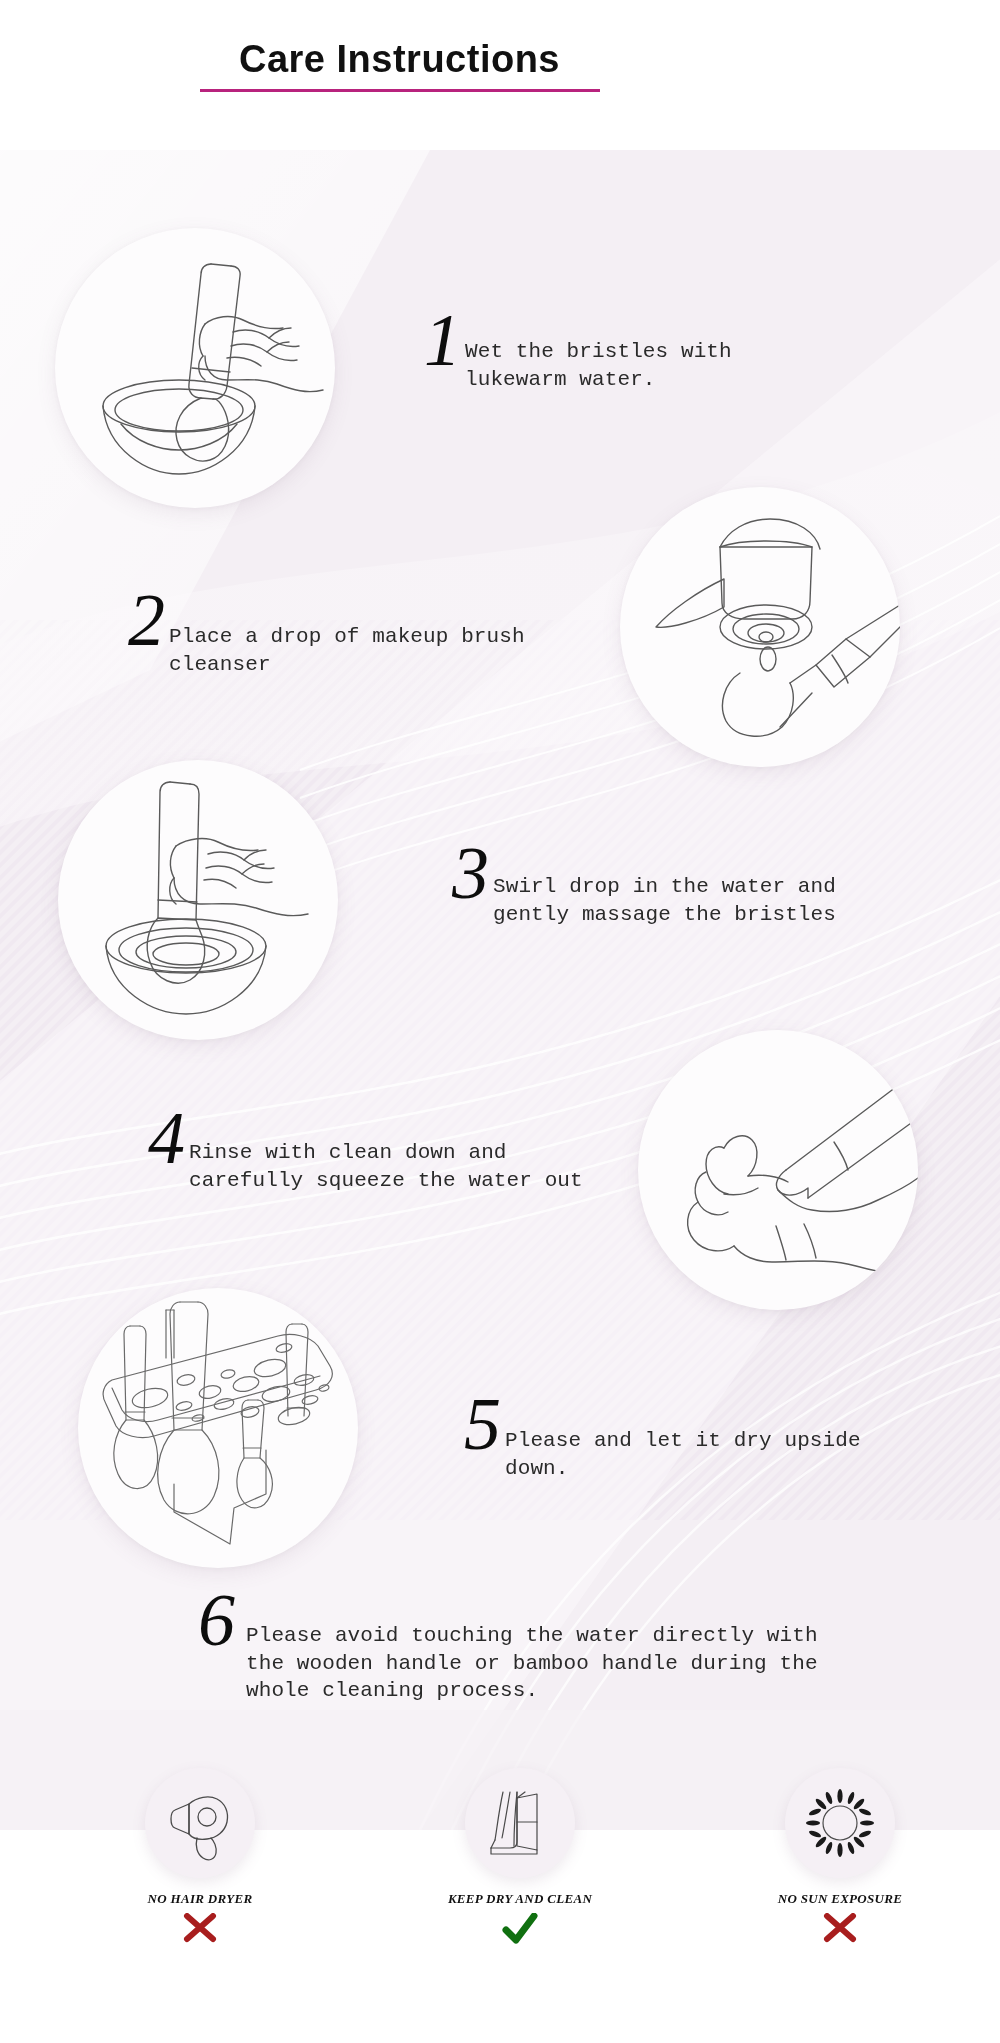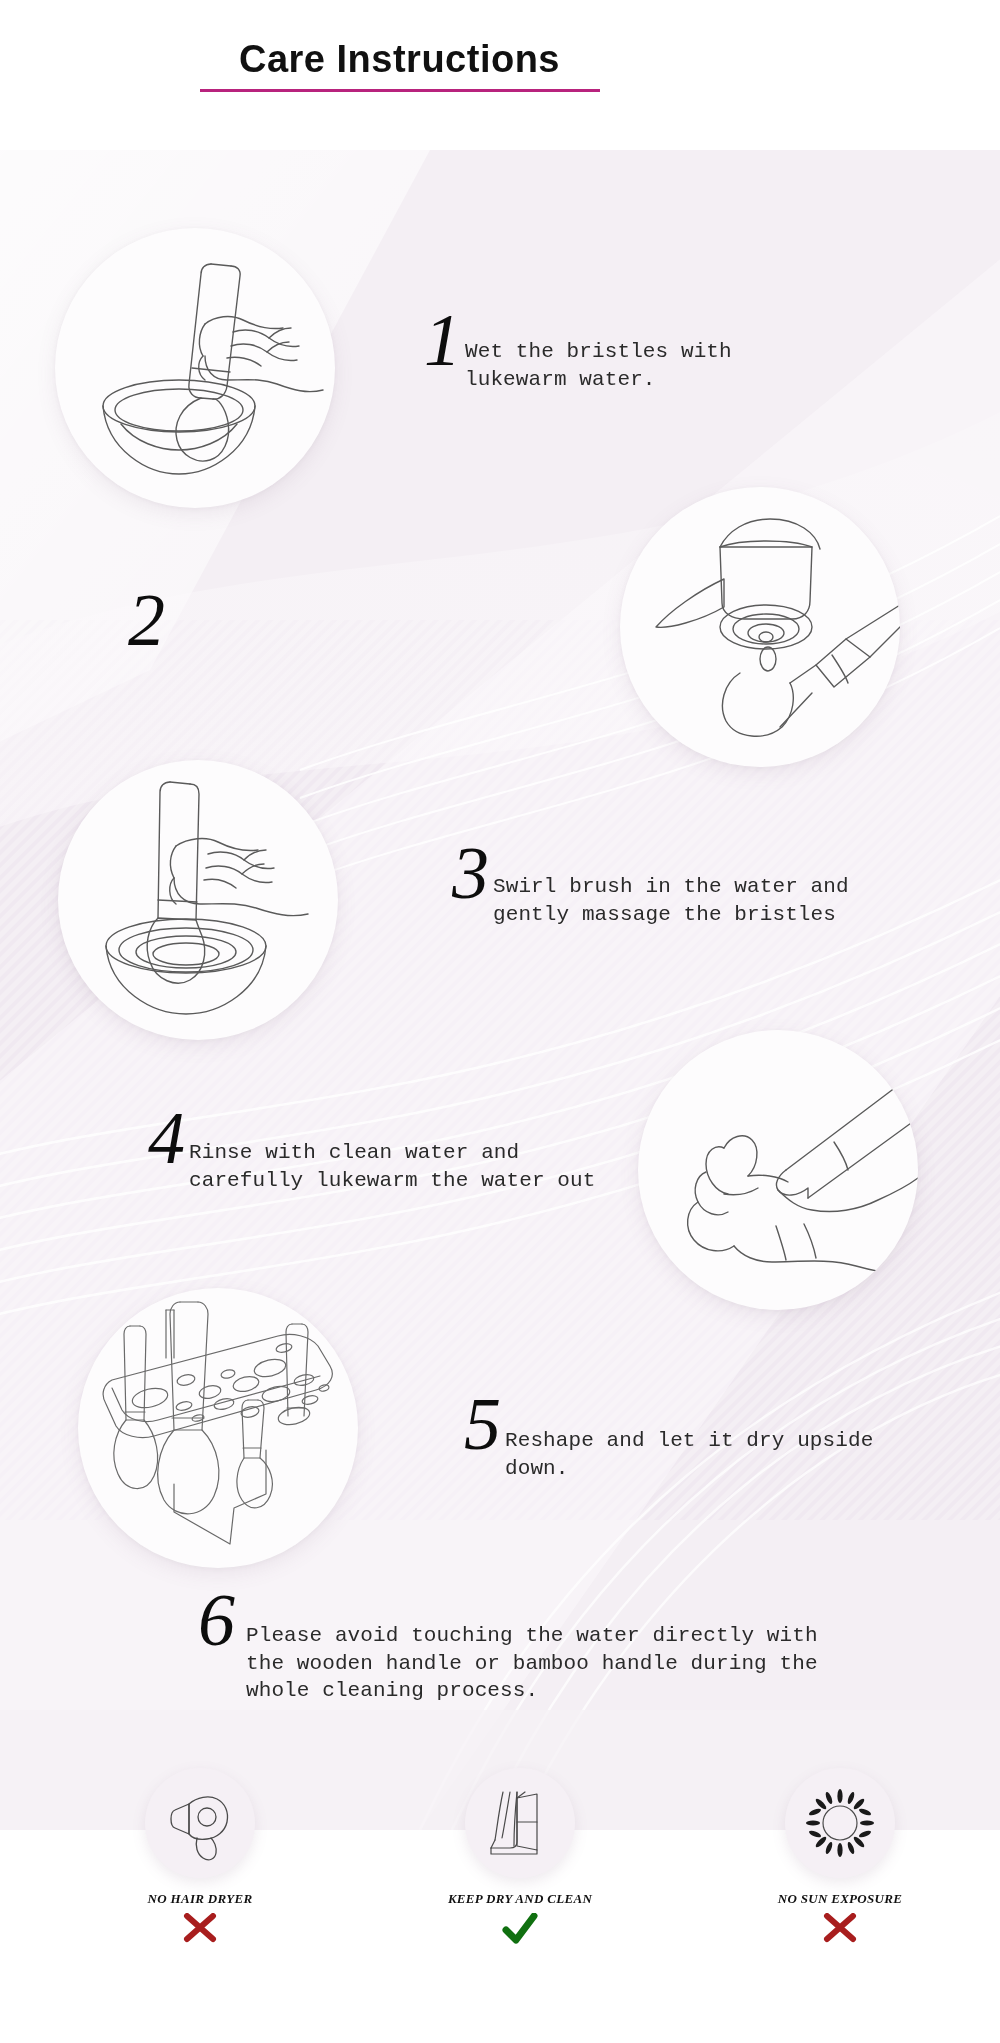--- a/index.html
+++ b/index.html
@@ -220,20 +220,21 @@
         <path d="M 196 178 L 226 152 L 250 170 L 214 200 Z"></path>
         <path d="M 226 152 L 280 118"></path>
         <path d="M 250 170 L 280 140"></path>
         <path d="M 212 168 C 220 180, 226 190, 228 196"></path>
       </g>
     </svg>
   </div>
 
   <div class="step-text" style="left:128px; top:592px; width:400px;">
     <span class="step-num">2</span>
+    <span class="step-body" style="padding-top:31px;">Place a drop of makeup brush cleanser</span>
   </div>
 
   <div class="illus" style="left:58px; top:760px; width:280px; height:280px;">
     <svg viewBox="0 0 280 280">
       <g fill="none" stroke="#5a5a5a" stroke-width="1.4" stroke-linecap="round" stroke-linejoin="round">
 
         <ellipse cx="128" cy="186" rx="80" ry="27"></ellipse>
         <path d="M 48 186 C 52 230, 94 254, 128 254 C 162 254, 204 230, 208 186"></path>
         <ellipse cx="128" cy="190" rx="67" ry="22"></ellipse>
 
@@ -254,21 +255,21 @@
         <path d="M 186 100 C 192 94, 200 90, 208 90"></path>
         <path d="M 184 114 C 190 108, 198 104, 206 104"></path>
         <path d="M 116 118 C 116 134, 126 144, 142 144 C 162 144, 180 142, 198 148 C 216 154, 232 158, 250 154"></path>
         <path d="M 116 118 C 110 124, 110 138, 118 144"></path>
       </g>
     </svg>
   </div>
 
   <div class="step-text" style="left:452px; top:845px; width:450px;">
     <span class="step-num">3</span>
-    <span class="step-body" style="padding-top:28px;">Swirl brush in the water and gently massage the bristles</span>
+    <span class="step-body" style="padding-top:28px;">Swirl drop in the water and gently massage the bristles</span>
   </div>
 
   <div class="illus" style="left:638px; top:1030px; width:280px; height:280px;">
     <svg viewBox="0 0 280 280">
       <g fill="none" stroke="#5a5a5a" stroke-width="1.4" stroke-linecap="round" stroke-linejoin="round">
 
         <path d="M 262 54 L 148 140"></path>
         <path d="M 280 88 L 170 168"></path>
         <path d="M 196 112 C 204 124, 208 132, 210 140"></path>
         <path d="M 148 140 C 140 146, 136 154, 140 160 C 146 168, 160 166, 170 158 L 170 168"></path>
@@ -282,21 +283,21 @@
         <path d="M 140 160 C 150 170, 160 178, 174 180 C 196 184, 220 180, 240 170 C 258 162, 272 154, 280 148"></path>
         <path d="M 86 164 C 98 166, 110 164, 120 158"></path>
         <path d="M 138 196 C 142 208, 146 220, 148 230"></path>
         <path d="M 166 194 C 172 206, 176 218, 178 228"></path>
       </g>
     </svg>
   </div>
 
   <div class="step-text" style="left:148px; top:1110px; width:460px;">
     <span class="step-num">4</span>
-    <span class="step-body" style="padding-top:29px;">Rinse with clean water and carefully lukewarm the water out</span>
+    <span class="step-body" style="padding-top:29px;">Rinse with clean down and carefully squeeze the water out</span>
   </div>
 
   <div class="illus" style="left:78px; top:1288px; width:280px; height:280px;">
     <svg viewBox="0 0 280 280">
       <g fill="none" stroke="#6a6a6a" stroke-width="1.2" stroke-linecap="round" stroke-linejoin="round">
 
         <path d="M 34 92 L 200 48 C 214 44, 232 48, 240 58 L 252 78 C 258 88, 252 98, 238 102 L 76 148 C 62 152, 44 148, 38 138 L 28 116 C 22 106, 26 96, 34 92 Z"></path>
         <path d="M 34 100 L 44 122 C 50 132, 66 136, 80 132 L 242 88"></path>
 
         <ellipse cx="72" cy="110" rx="18" ry="9" transform="rotate(-13 72 110)"></ellipse>
@@ -343,21 +344,21 @@
         <path d="M 214 36 L 224 36"></path>
         <path d="M 209 120 L 227 120"></path>
 
         <path d="M 96 196 L 96 224 L 152 256 L 156 220 L 188 206 L 188 162"></path>
       </g>
     </svg>
   </div>
 
   <div class="step-text" style="left:464px; top:1396px; width:420px;">
     <span class="step-num">5</span>
-    <span class="step-body" style="padding-top:31px;">Reshape and let it dry upside down.</span>
+    <span class="step-body" style="padding-top:31px;">Please and let it dry upside down.</span>
   </div>
 
   <div class="step-text" style="left:198px; top:1592px; width:620px;">
     <span class="step-num">6</span>
     <span class="step-body" style="padding-top:30px; margin-left:7px;">Please avoid touching the water directly with the wooden handle or bamboo handle during the whole cleaning process.</span>
   </div>
 
 </div>
 
 <div class="warnings">

